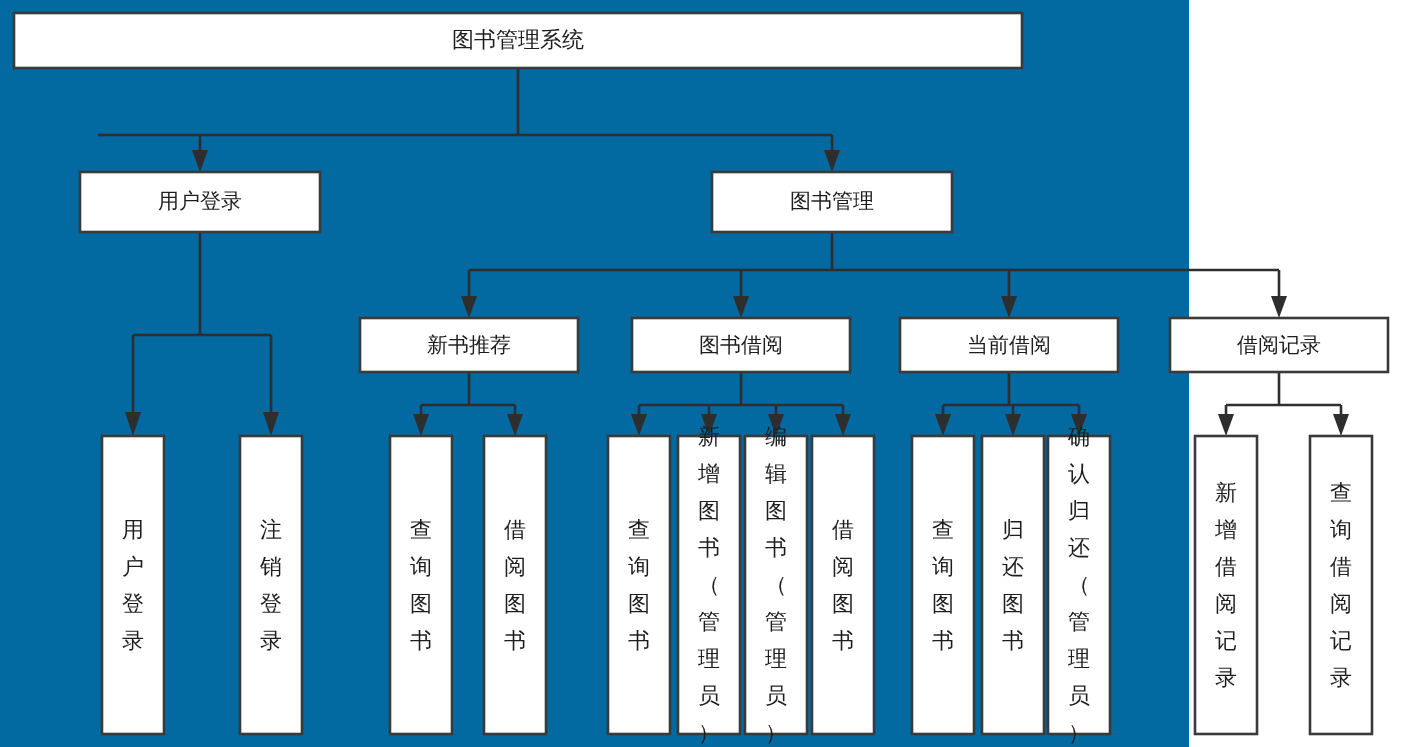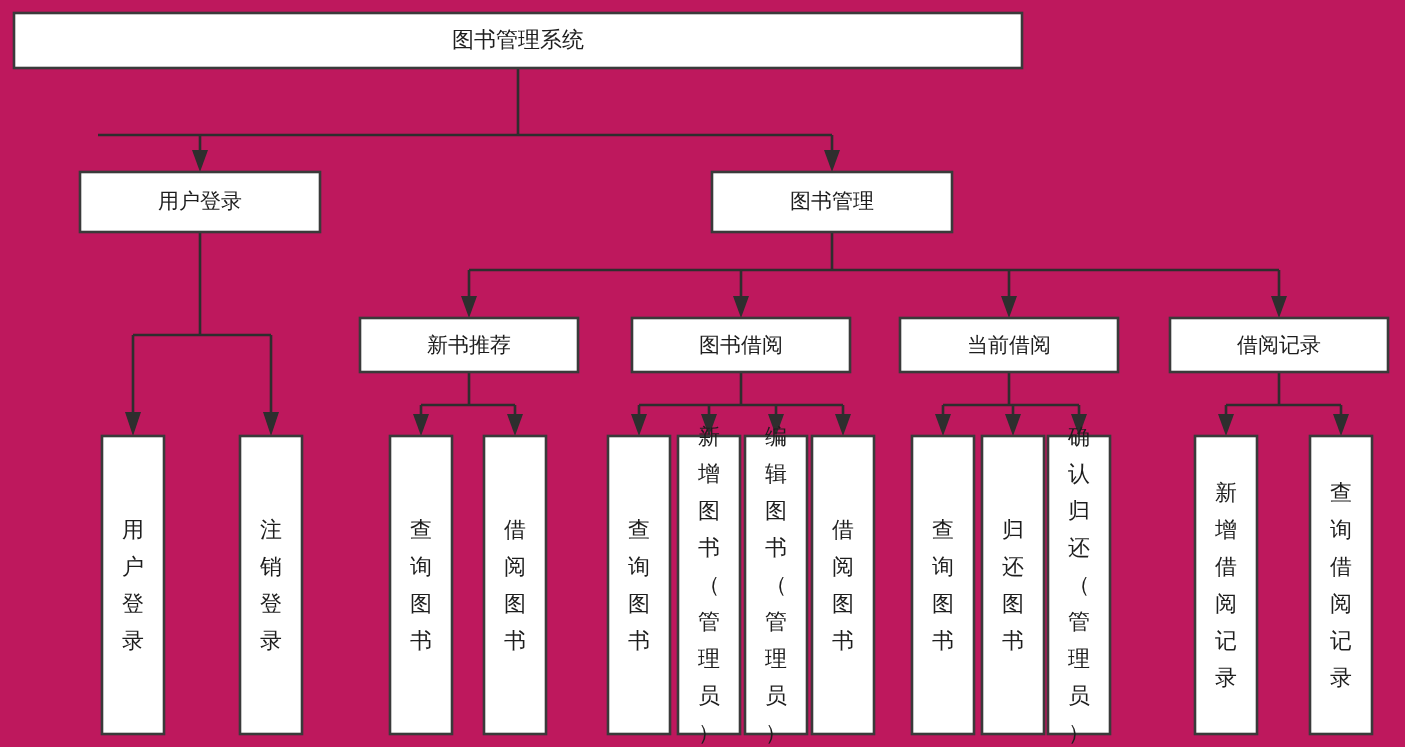--- a/index.html
+++ b/index.html
@@ -8,23 +8,23 @@
     background: #ffffff;
   }
   body {
     width: 1405px;
     height: 747px;
     overflow: hidden;
     font-family: "Liberation Sans", "DejaVu Sans", sans-serif;
   }
   #diagram-root {
     position: relative;
-    width: 1405px;
+    width: 1189px;
     height: 747px;
-    background: #be185d;
+    background: #0369a1;
   }
   svg.diagram-canvas {
     position: absolute;
     top: 0;
     left: 0;
     width: 1405px;
     height: 747px;
     display: block;
   }
   .node-box {

